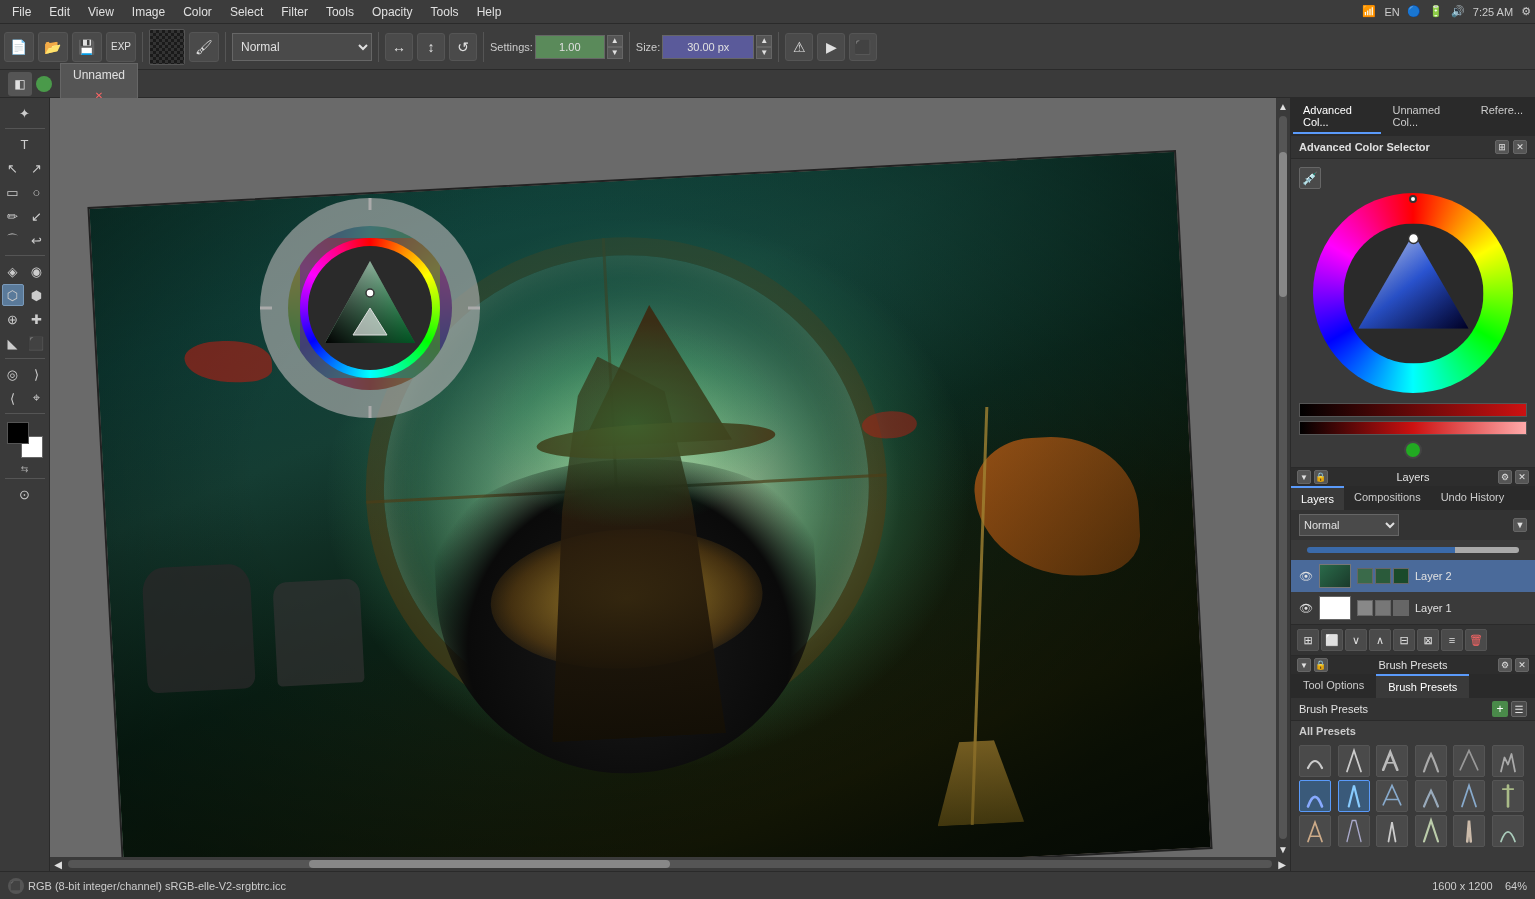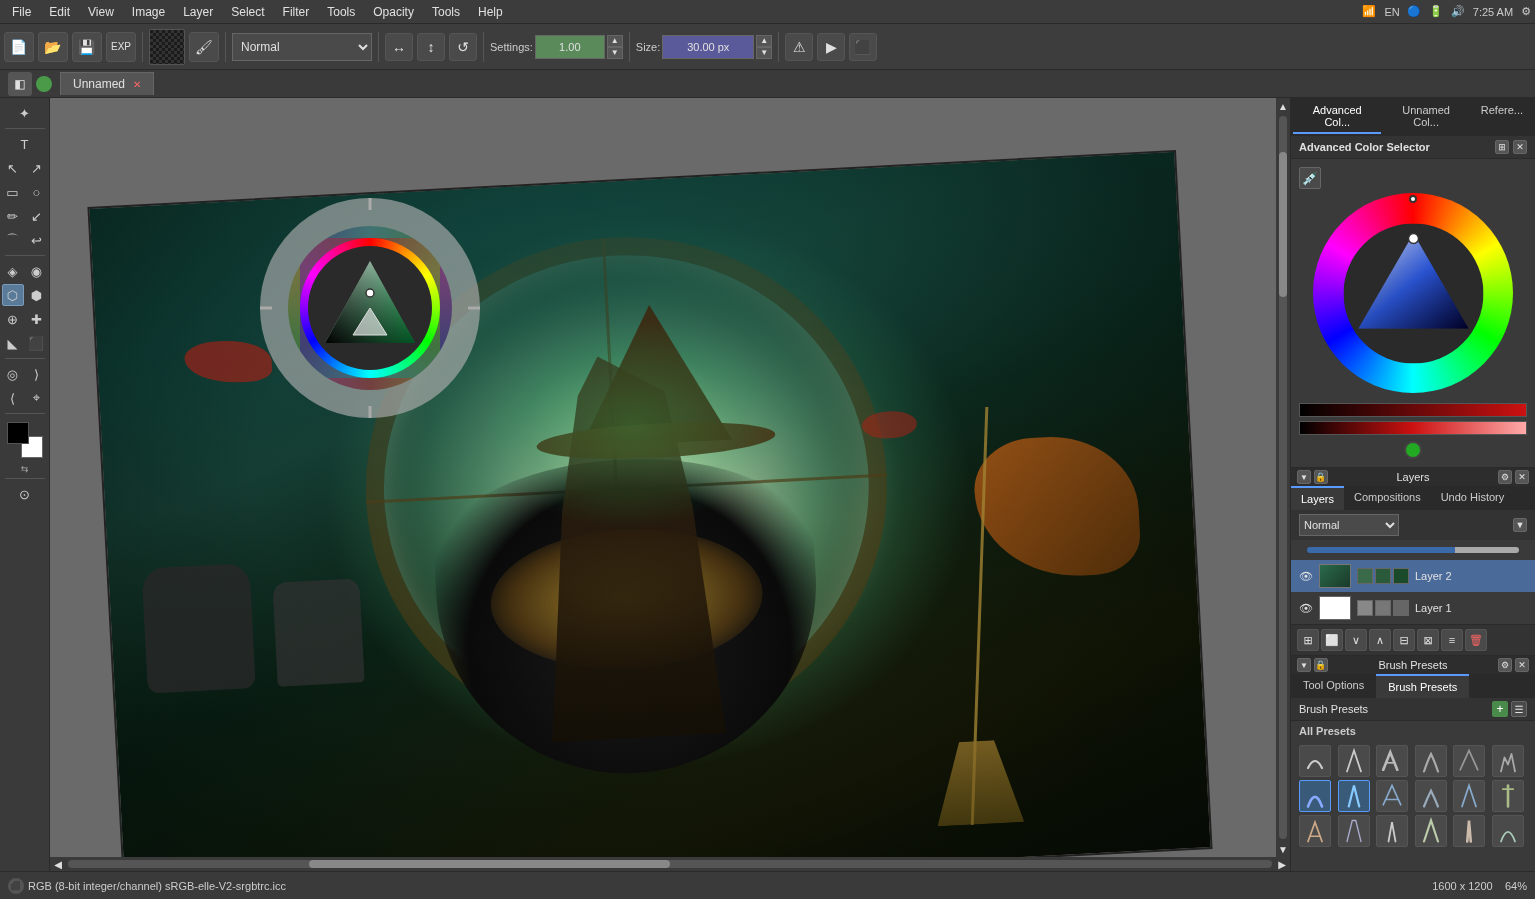--- a/index.html
+++ b/index.html
@@ -17,21 +17,21 @@
     .toolbar-icon-btn { width: 28px; height: 28px; background: #4a4a4a; border: 1px solid #555; border-radius: 3px; cursor: pointer; display: flex; align-items: center; justify-content: center; font-size: 14px; }
     .opacity-control { display: flex; align-items: center; gap: 2px; }
     .opacity-label { font-size: 11px; color: #ccc; }
     .opacity-value { background: #5a8a5a; border: 1px solid #666; color: #e0e0e0; height: 24px; width: 70px; text-align: center; padding: 0 4px; font-size: 11px; }
     .size-control { display: flex; align-items: center; gap: 2px; }
     .size-value { background: #5a5a9a; border: 1px solid #666; color: #e0e0e0; height: 24px; width: 92px; text-align: center; padding: 0 4px; font-size: 11px; }
     .spin-btn { width: 16px; height: 12px; background: #555; border: 1px solid #666; cursor: pointer; display: flex; align-items: center; justify-content: center; font-size: 8px; }
 
     
     #tabbar { display: flex; align-items: center; background: #3a3a3a; height: 28px; border-bottom: 1px solid #2a2a2a; padding: 0 8px; }
-    .tab { display: flex; align-items: center; padding: 4px 12px; background: #555; border: 1px solid #666; border-bottom: none; cursor: pointer; font-size: 12px; gap: 8px; }
+    .tab { display: flex; align-items: center; padding: 4px 12px; background: #555; border: 1px solid #666; border-bottom: none; cursor: pointer; font-size: 12px; gap: 8px; flex-direction: column; }
     .tab-close { font-size: 10px; color: #ff6666; cursor: pointer; }
 
     
     #main { display: flex; height: calc(899px - 24px - 46px - 28px - 28px); }
 
     
     #toolbox { width: 50px; background: #3a3a3a; border-right: 1px solid #2a2a2a; display: flex; flex-direction: column; align-items: center; padding: 4px 2px; gap: 2px; overflow: hidden; }
     .tool-btn { width: 22px; height: 22px; background: transparent; border: 1px solid transparent; border-radius: 2px; cursor: pointer; display: flex; align-items: center; justify-content: center; font-size: 13px; color: #ccc; }
     .tool-row { display: flex; gap: 2px; }
     .tool-separator { width: 40px; height: 1px; background: #555; margin: 2px 0; }
@@ -43,21 +43,21 @@
     
     #painting { position: absolute; top: 80px; left: 55px; width: 1090px; height: 700px; transform: rotate(-3deg); overflow: hidden; border: 2px solid #222; }
     #painting-img { width: 100%; height: 100%; background: linear-gradient(135deg, #1a3a2a 0%, #0d2a1a 20%, #1a4a2a 40%, #0a1a0a 60%, #2a1a0a 80%, #1a1a0a 100%); position: relative; overflow: hidden; }
 
     
     #color-wheel-overlay { position: absolute; top: 100px; left: 210px; width: 220px; height: 220px; z-index: 10; }
 
     
     #right-panel { width: 245px; background: #3a3a3a; border-left: 1px solid #2a2a2a; display: flex; flex-direction: column; overflow: hidden; }
     .panel-tabs-row { display: flex; background: #2a2a2a; padding: 2px; gap: 1px; }
-    .panel-tab { padding: 4px 10px; font-size: 11px; cursor: pointer; color: #ccc; border-bottom: 2px solid transparent; text-align: center; }
+    .panel-tab { padding: 4px 10px; font-size: 11px; cursor: pointer; color: #ccc; border-bottom: 2px solid transparent; }
     .panel-tab.active { color: #fff; border-bottom: 2px solid #5a9afa; }
     .panel-header { display: flex; align-items: center; justify-content: space-between; background: #333; padding: 4px 8px; border-bottom: 1px solid #2a2a2a; }
     .panel-title { font-size: 11px; font-weight: bold; color: #e0e0e0; }
     .panel-controls { display: flex; gap: 4px; }
     .panel-ctrl-btn { width: 14px; height: 14px; background: #555; border: 1px solid #666; cursor: pointer; display: flex; align-items: center; justify-content: center; font-size: 9px; border-radius: 2px; }
 
     #color-wheel-panel { padding: 8px; display: flex; flex-direction: column; align-items: center; }
     .big-wheel-container { position: relative; width: 200px; height: 200px; }
     .big-wheel { width: 200px; height: 200px; border-radius: 50%; background: conic-gradient(from 0deg, #ff0000 0deg, #ffff00 60deg, #00ff00 120deg, #00ffff 180deg, #0000ff 240deg, #ff00ff 300deg, #ff0000 360deg); position: relative; }
 
@@ -104,21 +104,21 @@
     ::-webkit-scrollbar-thumb { background: #666; border-radius: 4px; }
   </style>
 </head>
 <body>
 
 <div id="menubar">
   <div class="menu-item">File</div>
   <div class="menu-item">Edit</div>
   <div class="menu-item">View</div>
   <div class="menu-item">Image</div>
-  <div class="menu-item">Layer</div>
+  <div class="menu-item">Color</div>
   <div class="menu-item">Select</div>
   <div class="menu-item">Filter</div>
   <div class="menu-item">Tools</div>
   <div class="menu-item">Opacity</div>
   <div class="menu-item">Tools</div>
   <div class="menu-item">Help</div>
   <div style="margin-left:auto; display:flex; align-items:center; gap:8px; font-size:11px; color:#ccc;">
     <span>📶</span>
     <span>EN</span>
     <span>🔵</span>

